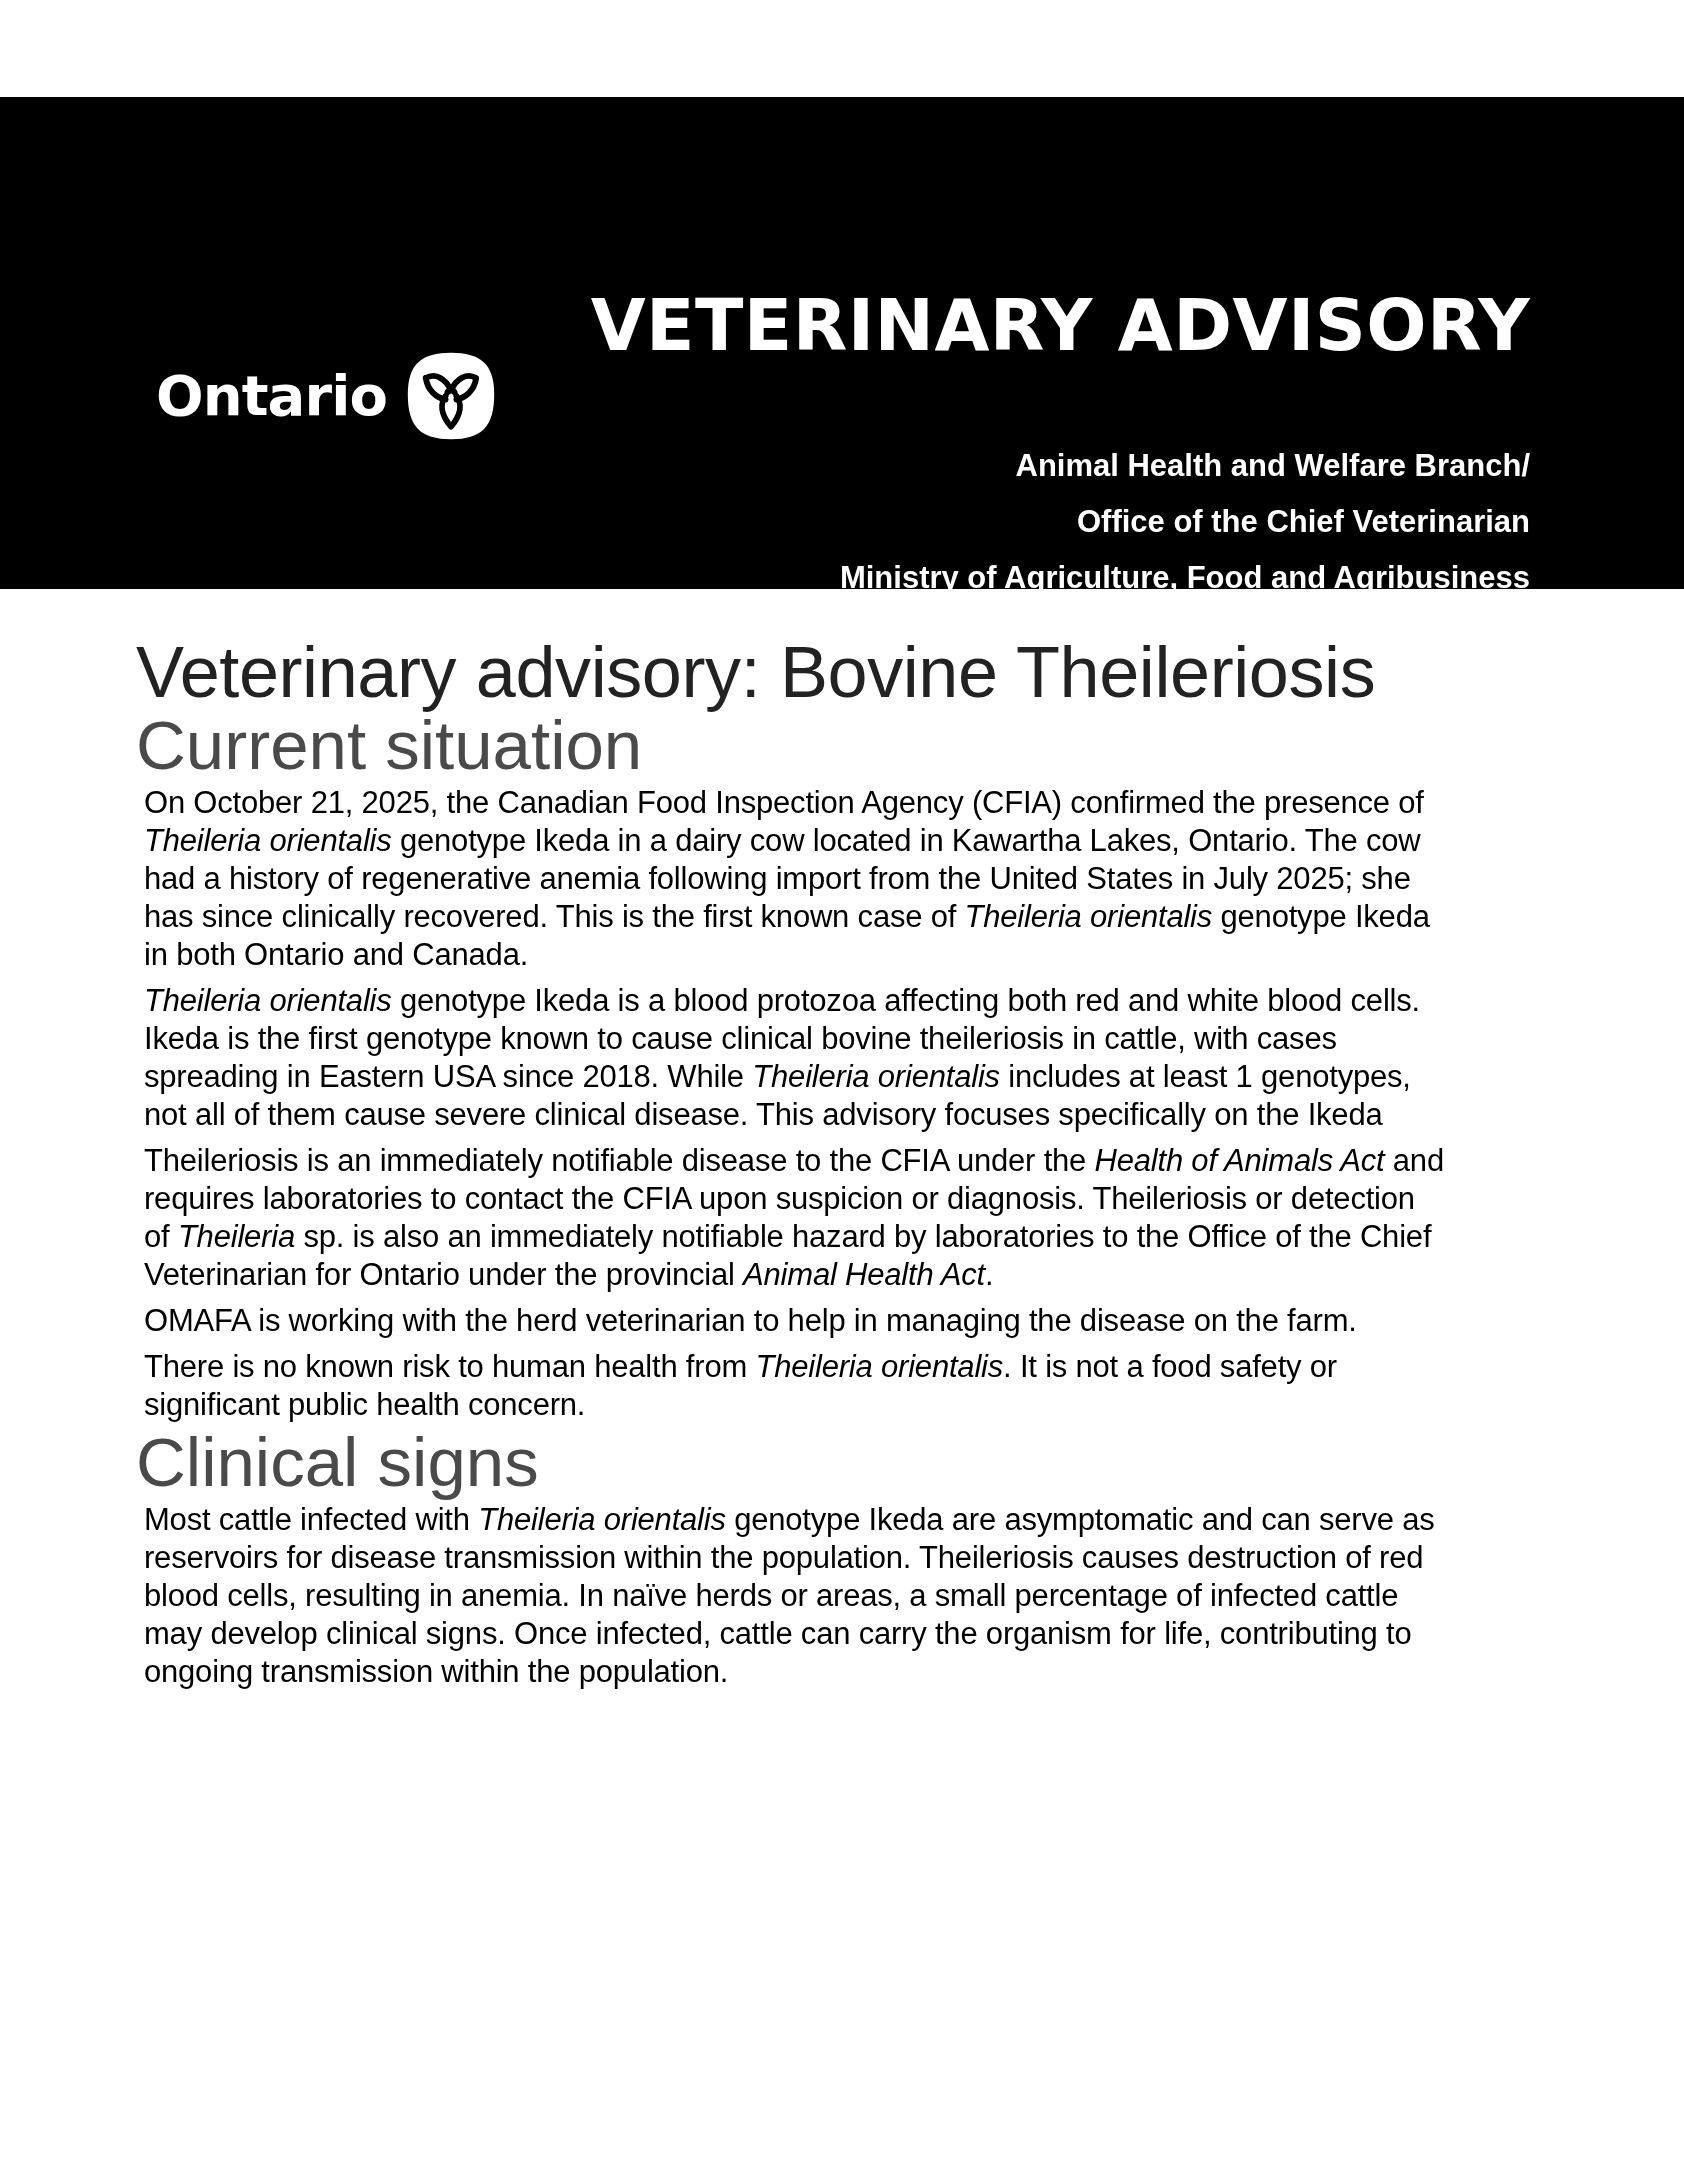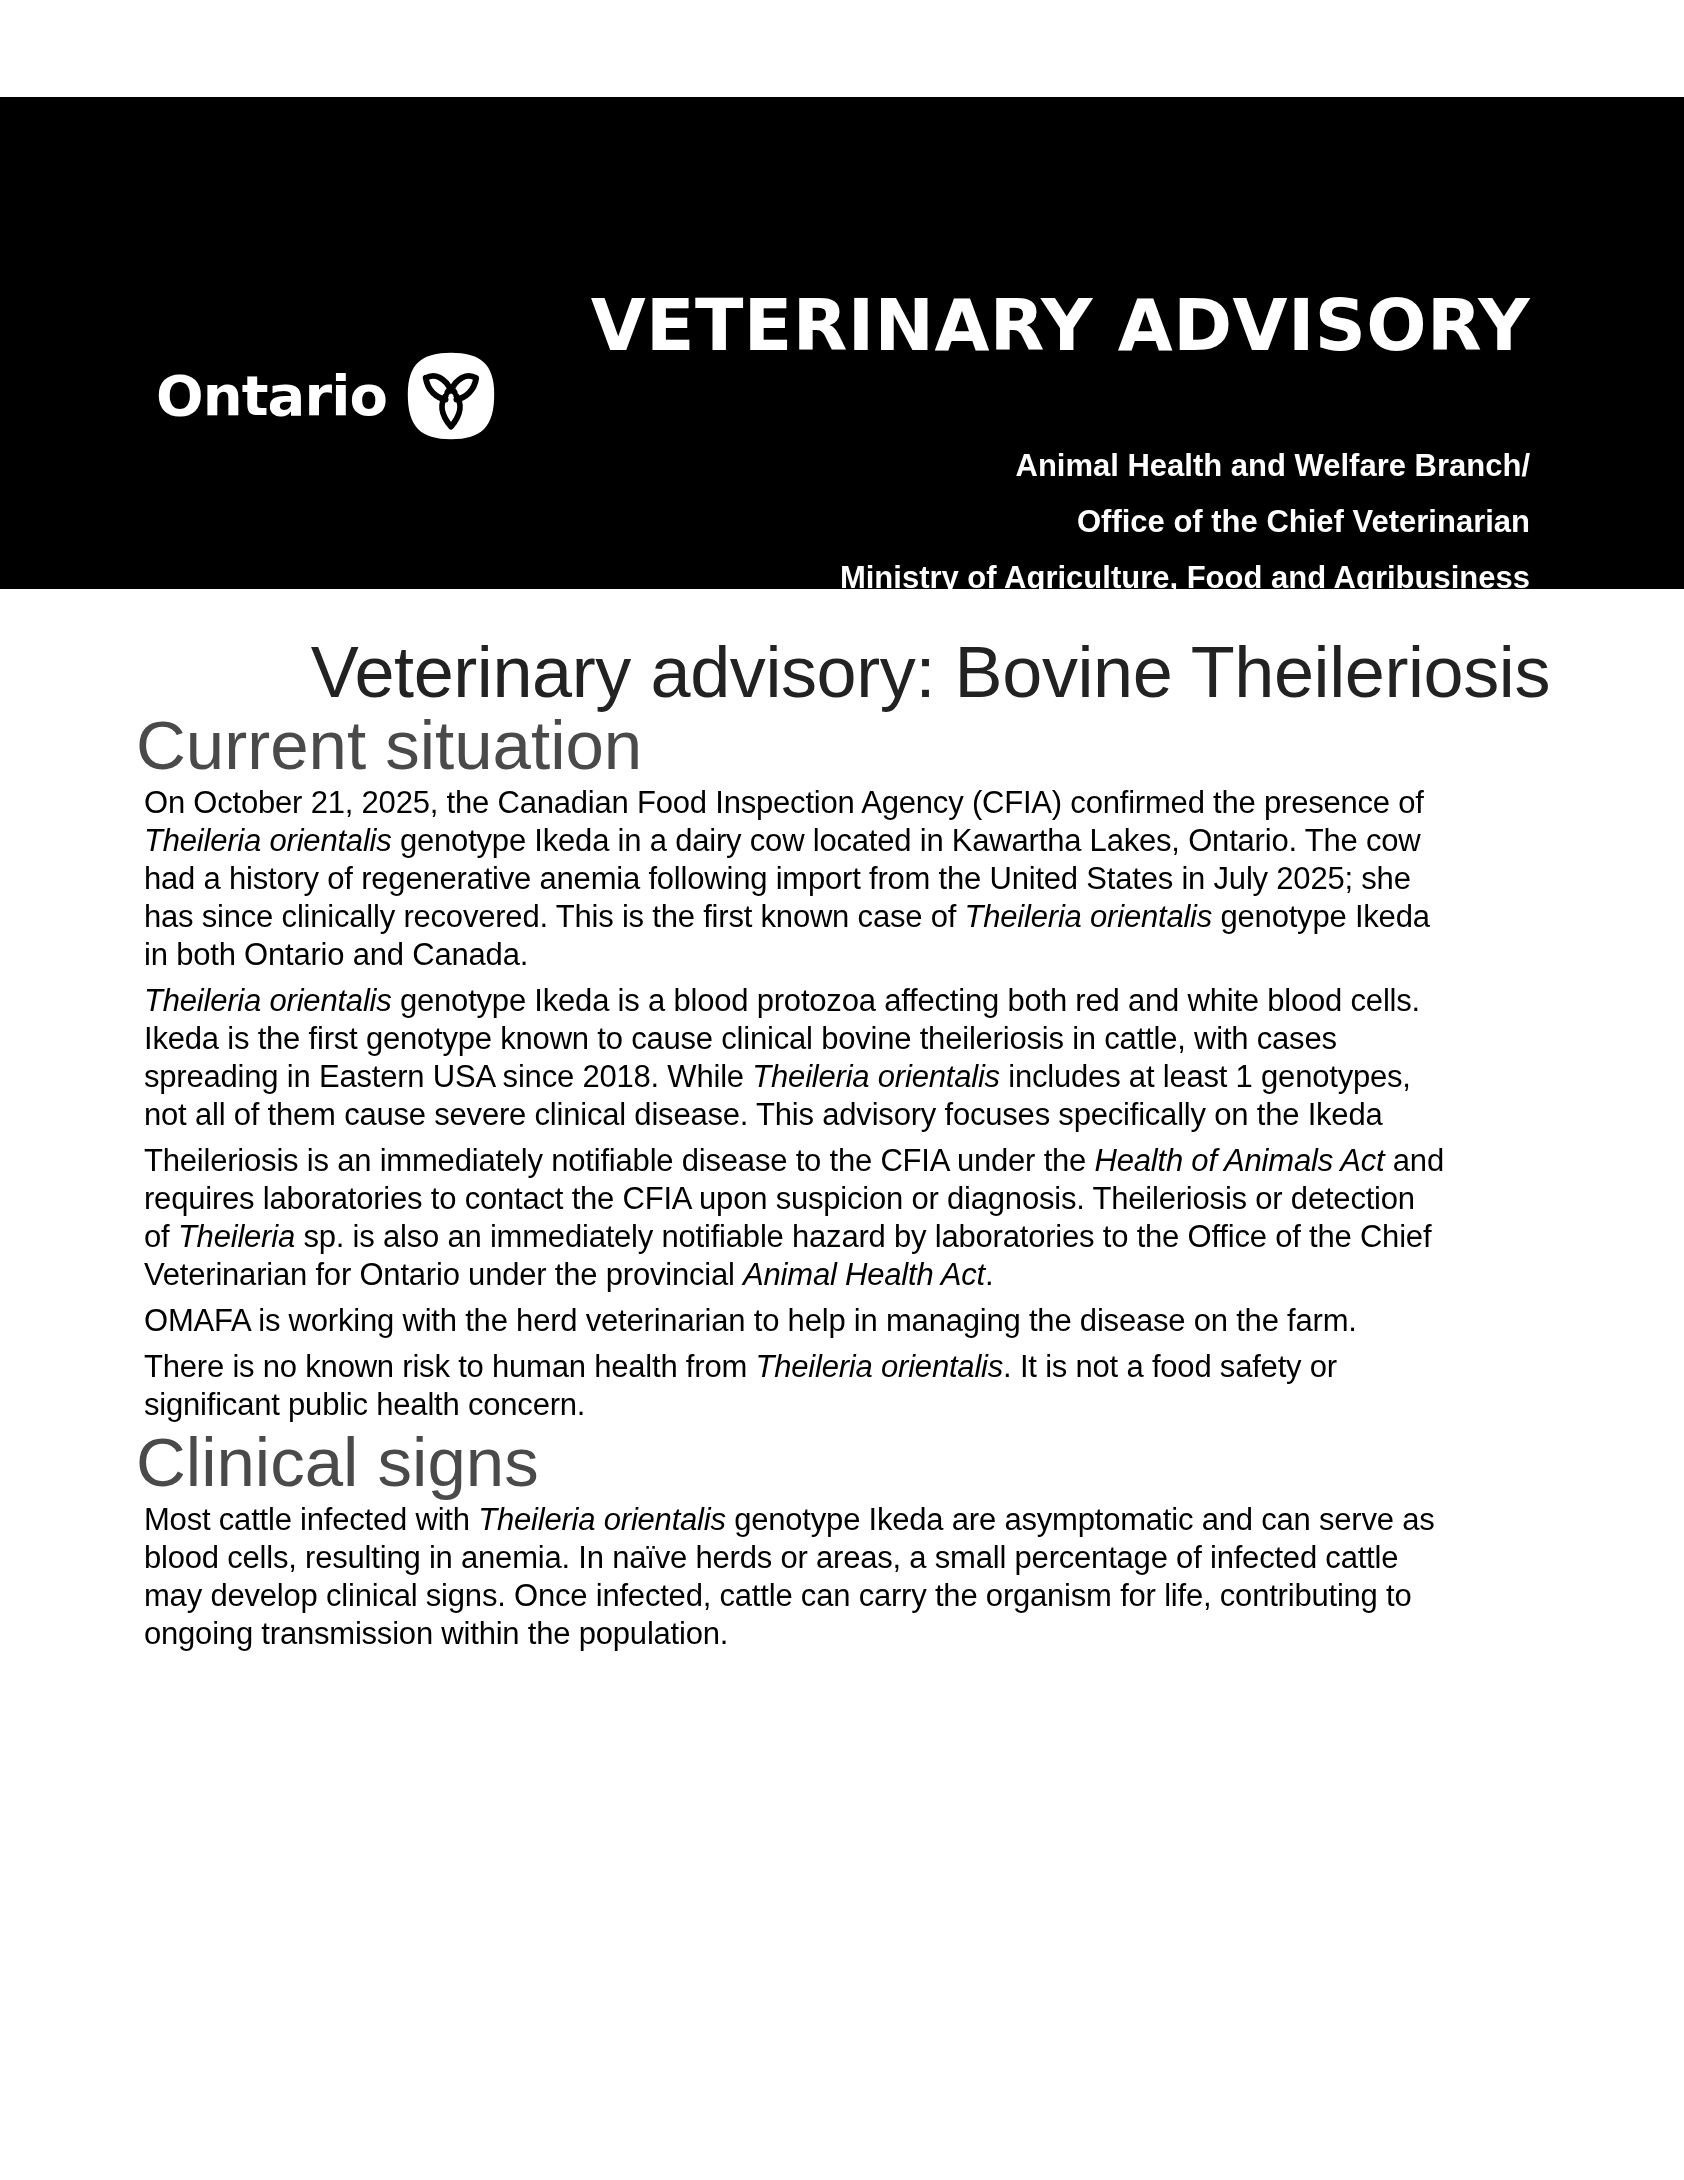--- a/index.html
+++ b/index.html
@@ -77,21 +77,20 @@
     width: 1414px;
   }
   h1.doc-title {
     margin: 0;
     font-family: "Liberation Sans", sans-serif;
     font-weight: normal;
     font-size: 72px;
     line-height: 85px;
     color: #222222;
     letter-spacing: -0.4px;
-    text-align: right;
   }
   h2.section-heading {
     margin: 0;
     font-family: "Liberation Sans", sans-serif;
     font-weight: normal;
     font-size: 69px;
     line-height: 61px;
     color: #4a4a4a;
   }
   .h2-first { margin-top: 32px; }
@@ -159,18 +158,19 @@
       <span class="line"><span>OMAFA is working with the herd veterinarian to help in managing the disease on the farm.</span></span>
     </p>
   <p class="body p-gap">
       <span class="line"><span>There is no known risk to human health from </span><em>Theileria orientalis</em><span>. It is not a food safety or</span></span>
       <span class="line"><span>significant public health concern.</span></span>
     </p>
 
   <h2 class="section-heading h2-second">Clinical signs</h2>
   <p class="body p-gap-after-h">
       <span class="line"><span>Most cattle infected with </span><em>Theileria orientalis</em><span> genotype Ikeda are asymptomatic and can serve as</span></span>
+      <span class="line"><span>reservoirs for disease transmission within the population. Theileriosis causes destruction of red</span></span>
       <span class="line"><span>blood cells, resulting in anemia. In naïve herds or areas, a small percentage of infected cattle</span></span>
       <span class="line"><span>may develop clinical signs. Once infected, cattle can carry the organism for life, contributing to</span></span>
       <span class="line"><span>ongoing transmission within the population.</span></span>
     </p>
 </div>
 
 
 </body></html>

